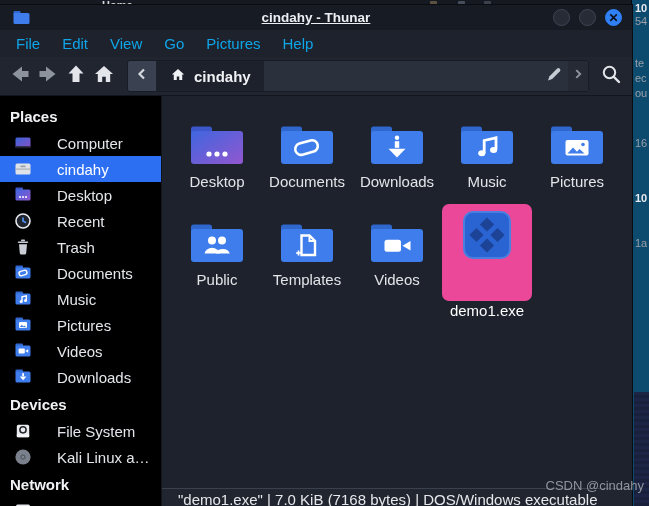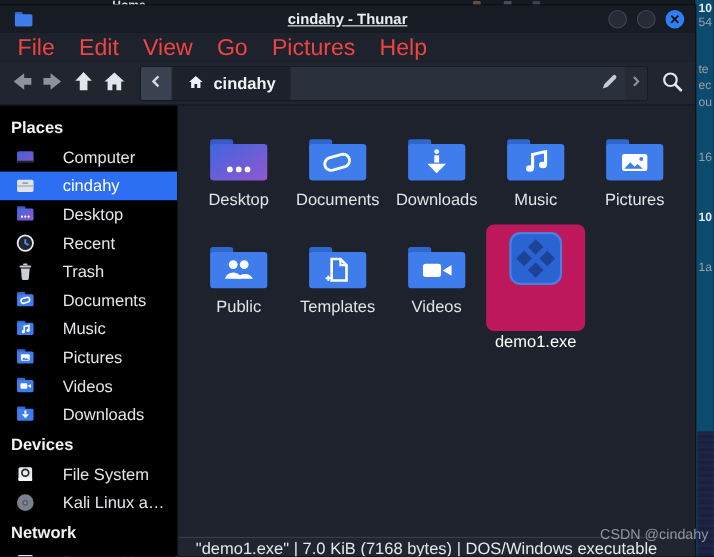--- a/index.html
+++ b/index.html
@@ -22,21 +22,21 @@
           box-shadow:0 0 0 1px #0a0c10;}
   #titlebar{height:25px;background:#171b24;display:flex;align-items:center;position:relative;}
   #titlebar .app-icon{margin-left:13px;display:flex;}
   #title{position:absolute;left:0;right:0;text-align:center;color:#eceef2;font-size:13.5px;font-weight:bold;text-decoration:underline;}
   #win-controls{margin-left:auto;display:flex;gap:9px;margin-right:10px;z-index:2;}
   .win-btn{width:17px;height:17px;border-radius:50%;background:#262b36;border:1px solid #3e4552;box-sizing:border-box;}
   .win-btn.close{background:#2f80f5;border-color:#2f80f5;color:#0c0f16;font-weight:bold;font-size:12px;
                  display:flex;align-items:center;justify-content:center;line-height:1;}
 
   #menubar{height:27px;background:#1e222c;display:flex;align-items:center;padding:0 5px;}
-  .menu-item{padding:3px 11px;color:#ef4444;font-size:21px;}
+  .menu-item{padding:3px 11px;color:#0ea5e9;font-size:15px;}
 
   #toolbar{height:38px;background:#20252f;display:flex;align-items:center;padding:0 6px;
            border-bottom:1px solid #12151c;}
   .nav-btn{width:28px;height:28px;display:flex;align-items:center;justify-content:center;flex:none;}
   #breadcrumb{flex:1;height:30px;margin:0 7px 0 9px;background:#2a303c;border-radius:3px;
               border:1px solid #171b23;display:flex;overflow:hidden;align-items:stretch;}
   #crumb-back{width:28px;background:#3a4150;display:flex;align-items:center;justify-content:center;
               border-right:1px solid #20242d;flex:none;}
   #crumb-current{display:flex;align-items:center;gap:8px;padding:0 13px;background:#1c212b;
                  color:#f0f1f4;font-weight:bold;font-size:15px;flex:none;}
@@ -55,21 +55,21 @@
   .eject .tri{width:0;height:0;border-left:6px solid transparent;border-right:6px solid transparent;
               border-bottom:6px solid #d2d6dc;}
   .eject .bar{width:12px;height:2.5px;background:#d2d6dc;}
 
   #main{flex:1;position:relative;background:#1d222c;border-left:1px solid #10141b;overflow:hidden;}
   #file-grid{display:flex;flex-wrap:wrap;padding:10px 0 0 10px;width:460px;}
   .file{width:90px;height:97px;margin-bottom:1px;display:flex;flex-direction:column;align-items:center;
         border-radius:7px;box-sizing:border-box;}
   .file-icon{height:58px;display:flex;align-items:flex-end;justify-content:center;margin-top:4px;}
   .file-label{font-size:15px;color:#e2e4e8;margin-top:5px;}
-  .file.selected{background:#be185d;gap:35px;}
+  .file.selected{background:#ec4899;gap:35px;}
   .file.selected .file-label{color:#fff;}
 
   #statusbar{position:absolute;left:0;right:0;bottom:0;height:19px;background:#20252f;
              border-top:1px solid #3a404c;color:#e6e8eb;font-size:15px;padding:2px 0 0 16px;
              box-sizing:border-box;white-space:nowrap;overflow:hidden;}
   #watermark{position:absolute;right:5px;bottom:13px;color:#90959d;font-size:13px;z-index:5;}
 </style>
 </head>
 <body>
 

